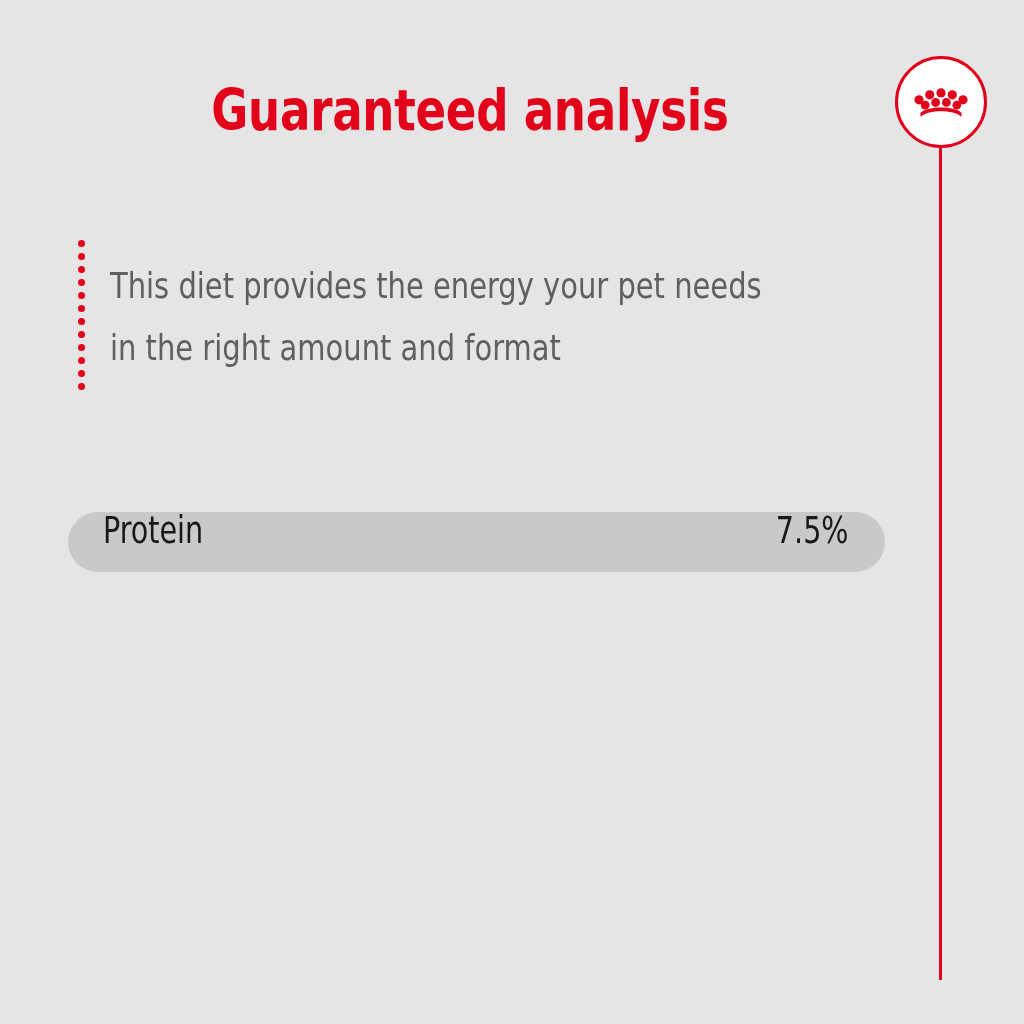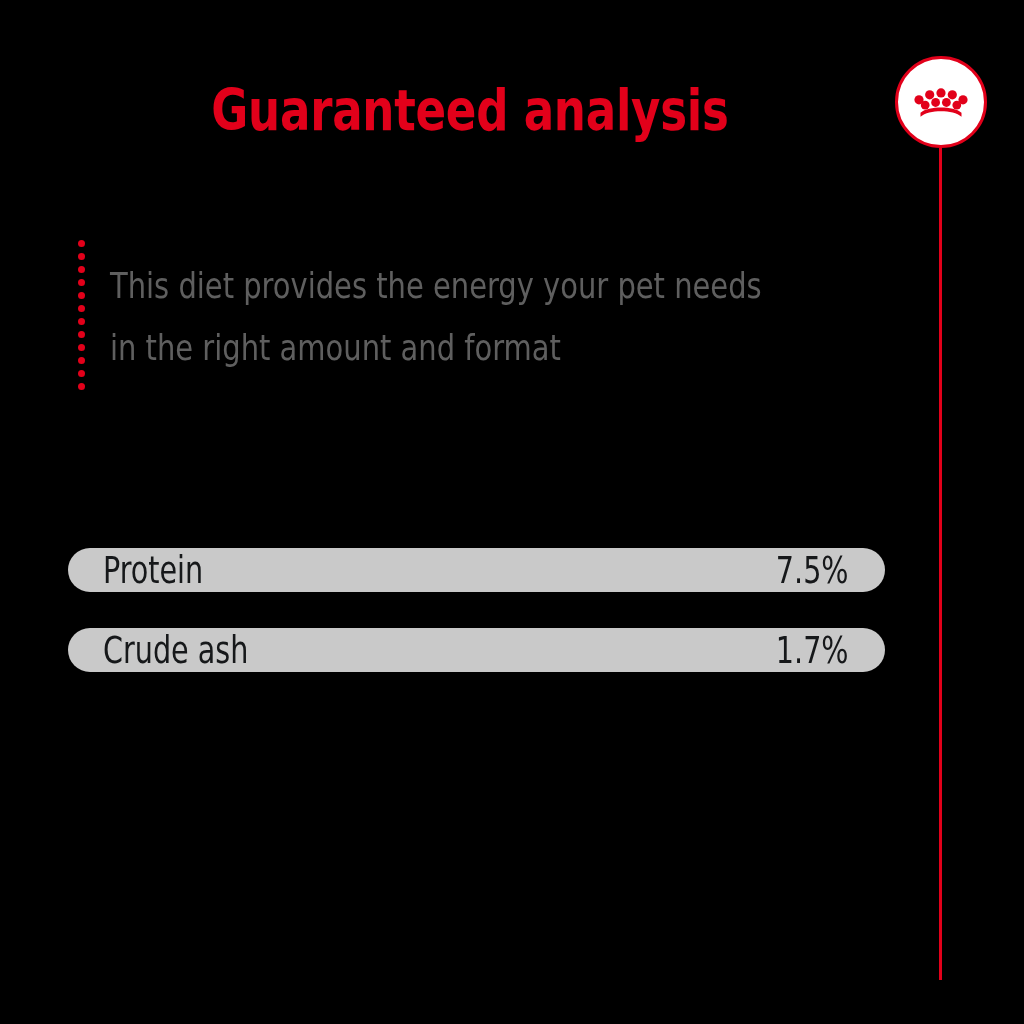--- a/index.html
+++ b/index.html
@@ -8,21 +8,21 @@
     padding: 0;
     background: #ffffff;
   }
   body {
     font-family: "Liberation Sans", sans-serif;
   }
   #page {
     position: relative;
     width: 1024px;
     height: 1024px;
-    background: #000000;
+    background: #e5e5e5;
     overflow: hidden;
   }
 
   
   .page-title {
     position: absolute;
     left: 0;
     top: 82px;
     width: 940px;
     text-align: center;
@@ -117,29 +117,28 @@
 
   
   .analysis-table {
     position: absolute;
     left: 68px;
     top: 512px;
     width: 817px;
   }
   .analysis-row {
     position: relative;
-    height: 44px;
+    height: 60px;
     margin-bottom: 20px;
     border-radius: 30px;
     display: flex;
-    align-items: center;
+    align-items: flex-start;
     justify-content: space-between;
     padding: 0 36px 0 35px;
     box-sizing: border-box;
-    margin-top: 36px;
   }
   .analysis-row.shade-dark  { background: #C9C9C9; }
   .analysis-row.shade-light { background: #E6E6E6; }
 
   .row-label,
   .row-value {
     color: #16181A;
     font-family: "DejaVu Sans Condensed", "Liberation Sans Narrow", "Liberation Sans", sans-serif;
     font-size: 37px;
     font-weight: 400;
@@ -197,21 +196,17 @@
   </div>
 
   <div class="analysis-table">
 
     <div class="analysis-row shade-dark">
       <span class="row-label">Protein</span>
       <span class="row-value">7.5%</span>
     </div>
 
 
-    <div class="analysis-row shade-dark">
-      <span class="row-label">Crude ash</span>
-      <span class="row-value">1.7%</span>
-    </div>
 
 
   </div>
 
 </div>
 
 </body></html>

